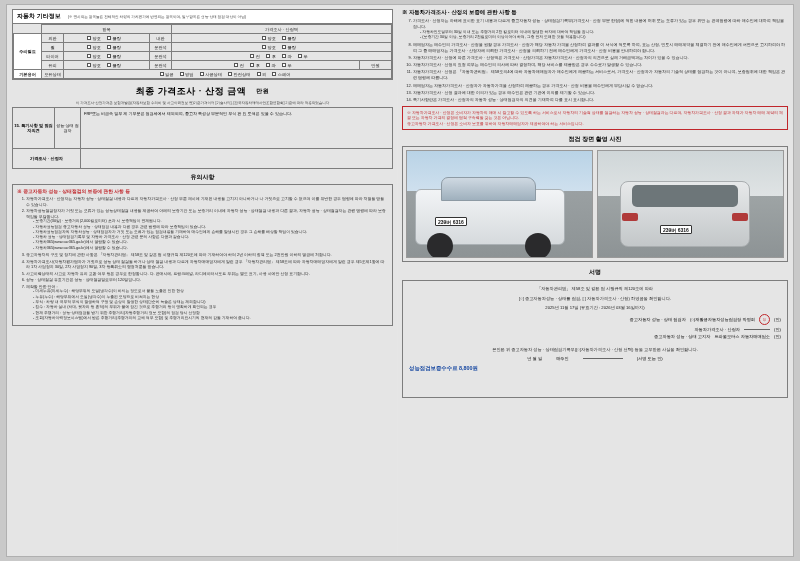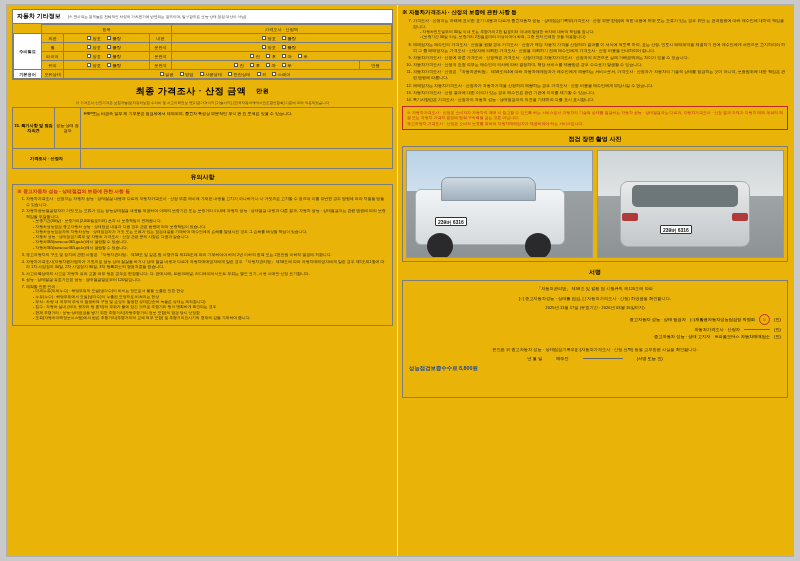--- a/index.html
+++ b/index.html
@@ -5,21 +5,21 @@
   * { box-sizing: border-box; }
   html, body { margin:0; padding:0; }
   body {
     width:800px; height:561px;
     background:#c9c9c9;
     font-family:"Liberation Sans", sans-serif;
     overflow:hidden;
   }
   .page {
     position:absolute; left:6px; top:4px; width:788px; height:553px;
-    background:#eab308;
+    background:#e5e5e5;
     border:1px solid #b0b0b0;
     display:flex;
   }
   .col-left { width:391px; padding:4px 4px 2px 5px; position:relative; }
   .col-right { width:397px; padding:4px 5px 2px 4px; position:relative; border-left:1px solid #e6e6e6;}
 
   
   .blk { border:1px solid #7d7d7d; }
   .hdr-row { display:flex; align-items:center; border-bottom:1px solid #7d7d7d; background:#fff; }
   .hdr-title { font-size:6px; font-weight:bold; padding:2px 4px; white-space:nowrap; }

